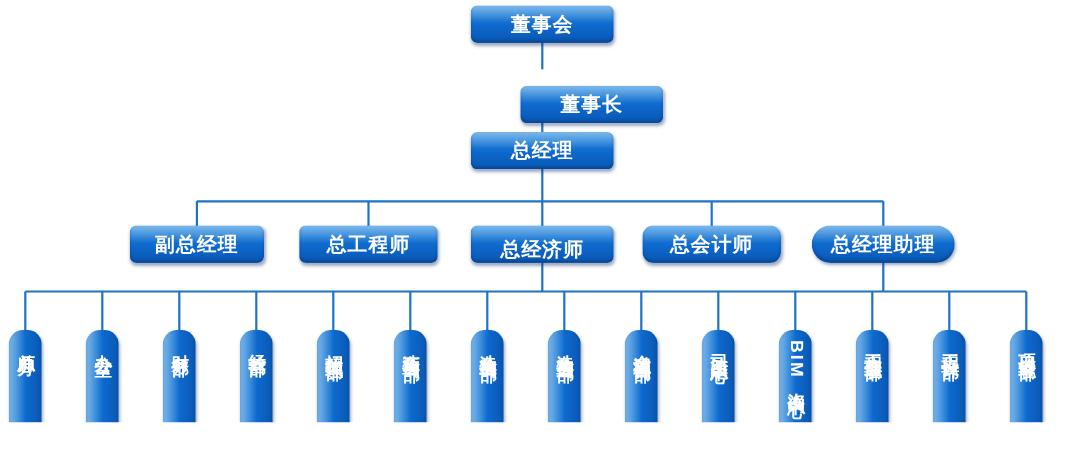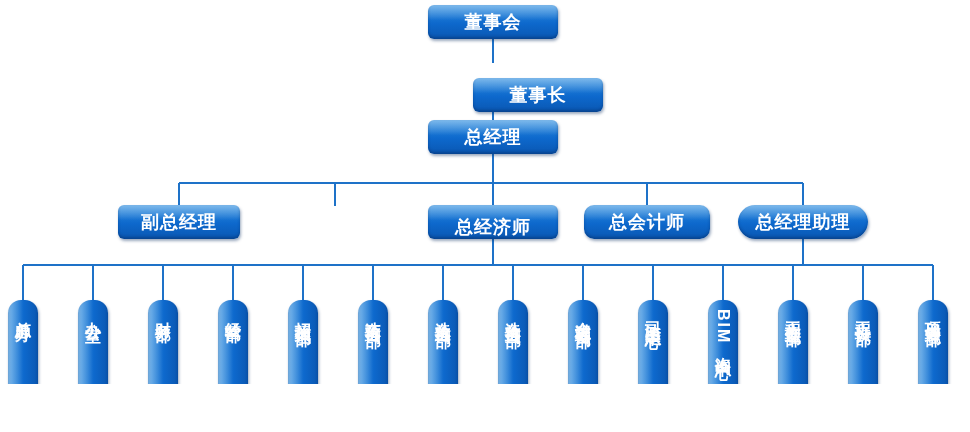--- a/index.html
+++ b/index.html
@@ -109,20 +109,23 @@
   <div class="node node-h" style="left:428px; top:78px; width:130px;margin-left:45px;">
     <span class="label">董事长</span>
   </div>
   <div class="node node-h" style="left:118px; top:205px; width:122px;">
     <span class="label">副总经理</span>
   </div>
 
   <div class="node node-h" style="left:428px; top:120px; width:130px;">
     <span class="label">总经理</span>
   </div>
+  <div class="node node-h" style="left:272px; top:205px; width:126px;">
+    <span class="label">总工程师</span>
+  </div>
   <div class="node node-h" style="left:428px; top:205px; width:130px;align-items:flex-end;">
     <span class="label">总经济师</span>
   </div>
   <div class="node node-h" style="left:584px; top:205px; width:126px;border-radius:10px;">
     <span class="label">总会计师</span>
   </div>
   <div class="node node-h" style="left:738px; top:205px; width:130px;border-radius:17px;">
     <span class="label">总经理助理</span>
   </div>
 

